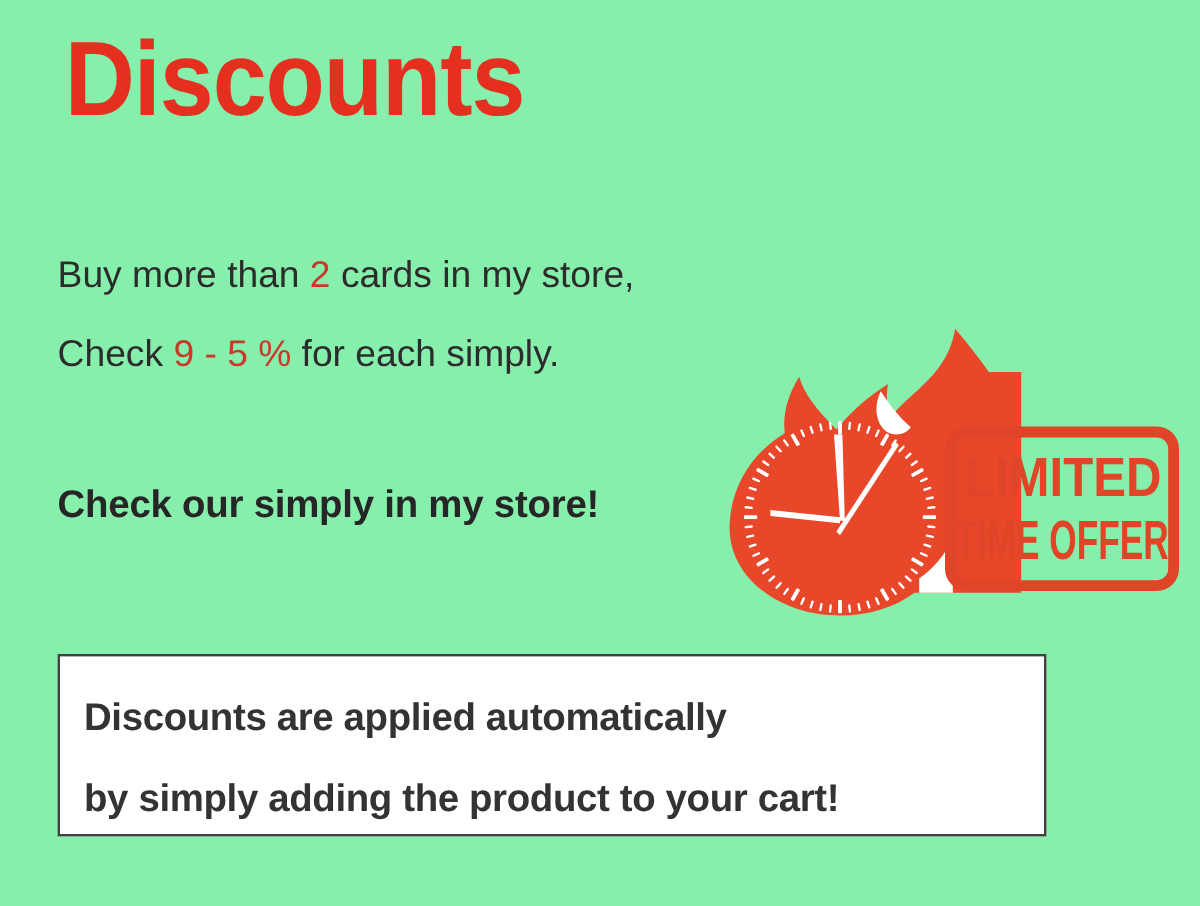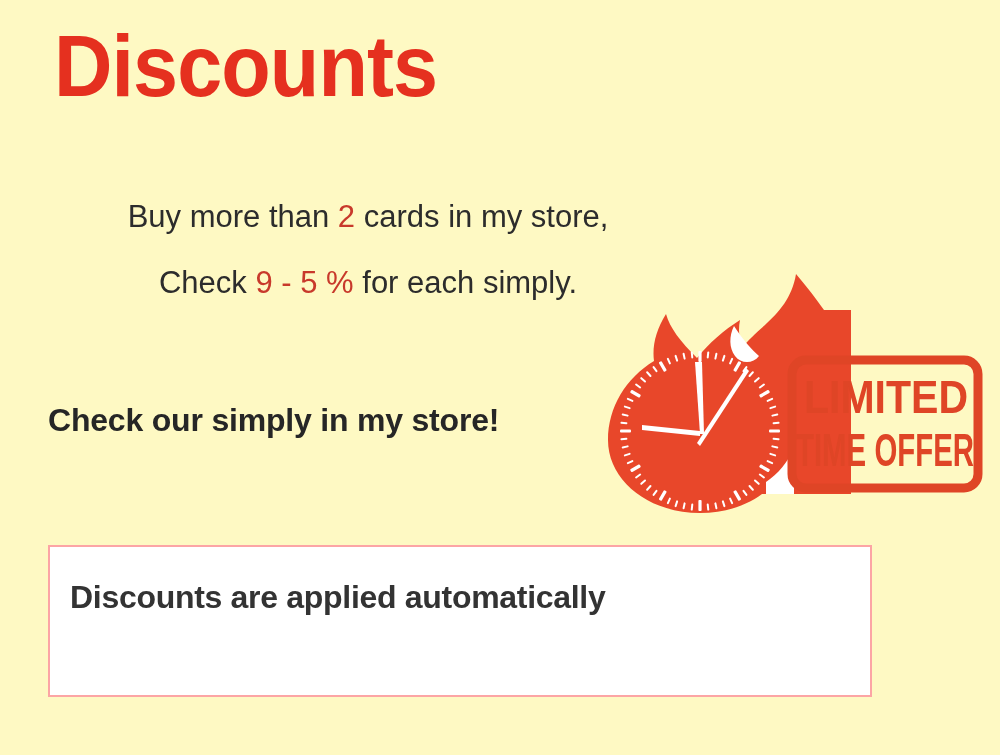--- a/index.html
+++ b/index.html
@@ -8,21 +8,21 @@
     padding: 0;
     background: #ffffff;
   }
   body {
     font-family: "Liberation Sans", sans-serif;
   }
   .banner {
     position: relative;
     width: 1000px;
     height: 755px;
-    background: #fef9c3;
+    background: #86efac;
     overflow: hidden;
   }
 
   
   .title {
     position: absolute;
     left: 54px;
     top: 18px;
     font-family: "Liberation Sans", sans-serif;
     font-weight: bold;
@@ -32,23 +32,22 @@
     color: #E5301F;
     transform: scaleX(0.92);
     transform-origin: left top;
     white-space: nowrap;
   }
 
   
   .copy {
     position: absolute;
     left: 48px;
-    top: 184px;
+    top: 196px;
     width: 640px;
-    text-align: center;
   }
   .copy-line {
     font-family: "Liberation Sans", sans-serif;
     font-size: 31px;
     line-height: 66px;
     color: #2c2c2c;
     white-space: nowrap;
   }
   .hl {
     color: #C8392B;
@@ -82,21 +81,21 @@
     height: 248px;
   }
 
   
   .note-box {
     position: absolute;
     left: 48px;
     top: 545px;
     width: 824px;
     height: 152px;
-    border: 2px solid #fca5a5;
+    border: 2px solid #404040;
     background: #ffffff;
     box-sizing: border-box;
   }
   .note-inner {
     position: absolute;
     left: 20px;
     top: 16px;
     right: 10px;
   }
   .note-line {
@@ -361,16 +360,17 @@
         <rect x="196" y="92" width="186" height="128" rx="14" ry="14" fill="none" stroke="#DF4526" stroke-width="9"></rect>
         <text x="208" y="145" font-family="Liberation Sans, sans-serif" font-weight="bold" font-size="46" fill="#DF4526" transform="translate(0,0) scale(1,1)" textLength="164" lengthAdjust="spacingAndGlyphs">LIMITED</text>
         <text x="200" y="198" font-family="Liberation Sans, sans-serif" font-weight="bold" font-size="46" fill="#DF4526" textLength="178" lengthAdjust="spacingAndGlyphs">TIME OFFER</text>
       </g>
     </svg>
   </div>
 
   <div class="note-box">
     <div class="note-inner">
       <div class="note-line">Discounts are applied automatically</div>
+      <div class="note-line">by simply adding the product to your cart!</div>
     </div>
   </div>
 
 </div>
 
 </body></html>

